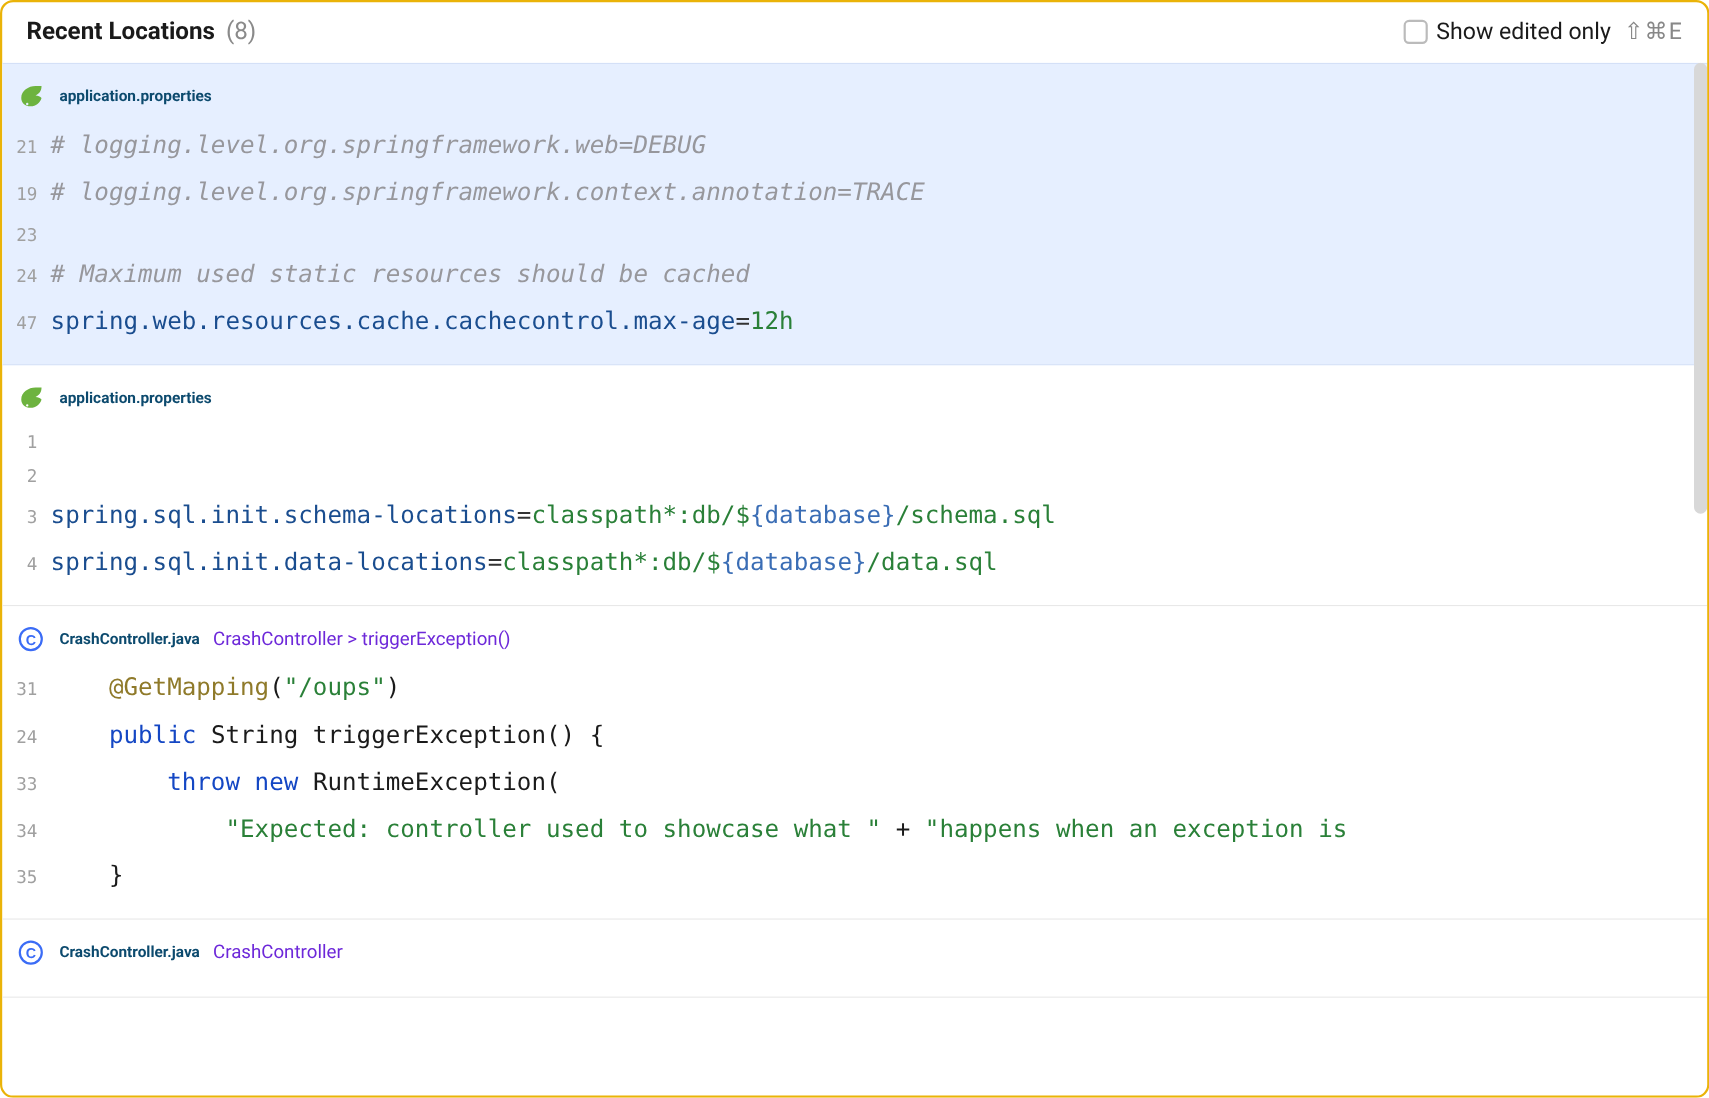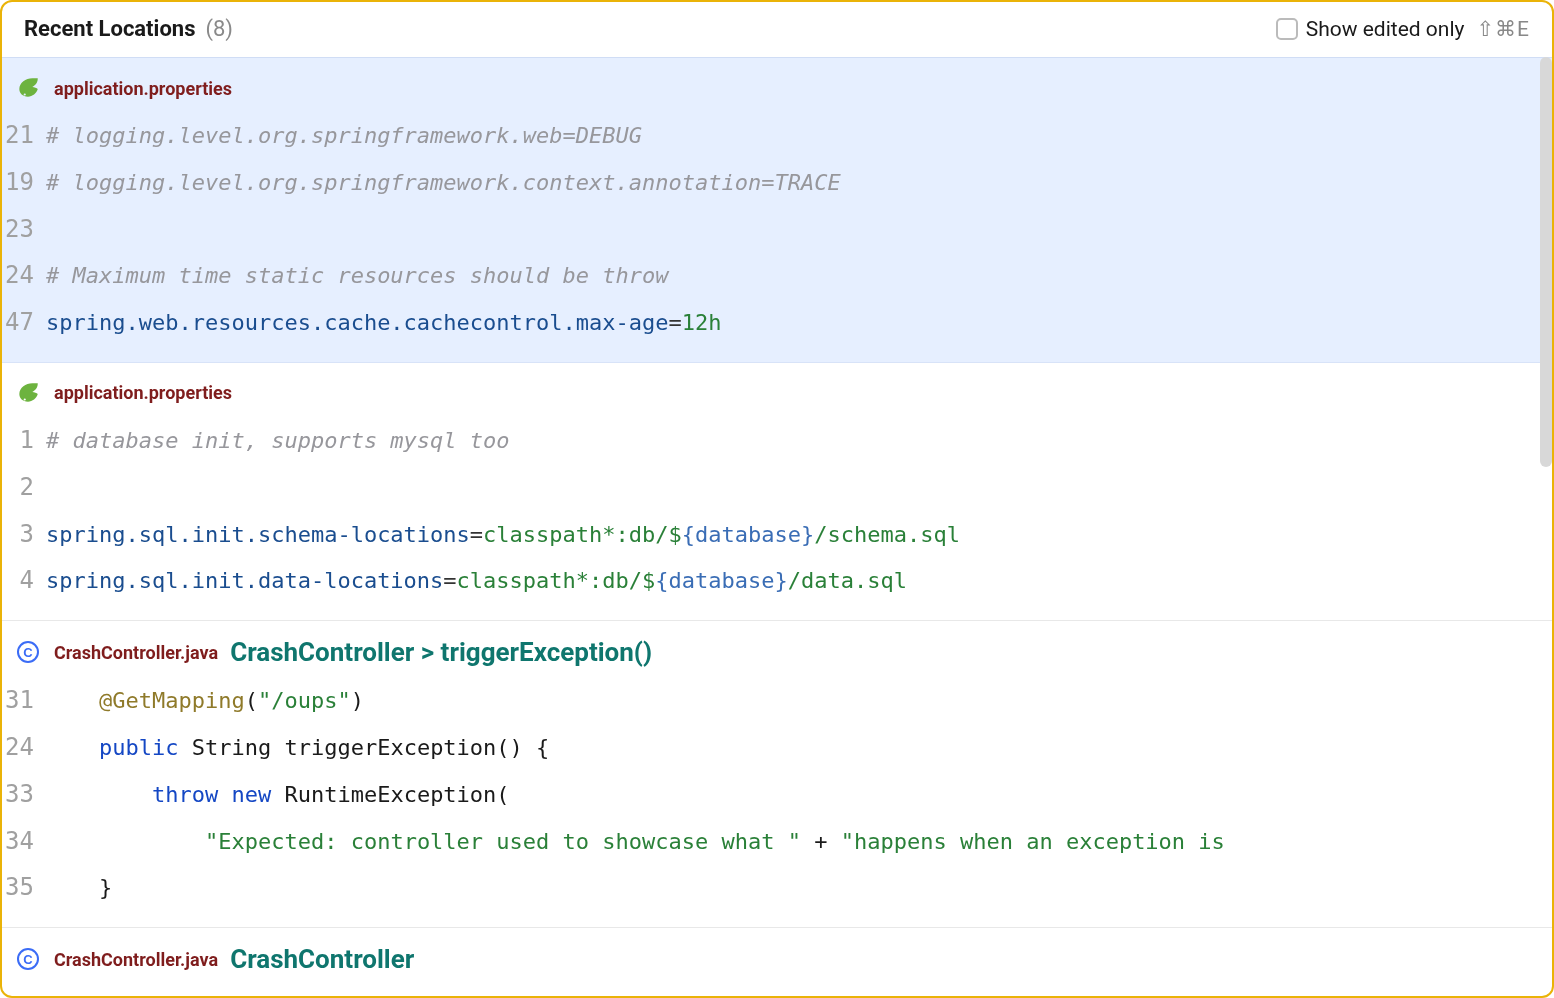--- a/index.html
+++ b/index.html
@@ -12,25 +12,25 @@
   .header-right { display: flex; align-items: center; gap: 8px; }
   .checkbox { width: 22px; height: 22px; border: 2px solid #bbb; border-radius: 5px; background: #fff; display:inline-block; }
   .checkbox-label { font-size: 21px; color: #1a1a1a; }
   .shortcut { font-size: 21px; color: #888; letter-spacing: 1px; margin-left: 4px;}
   .body { flex: 1; overflow-y: auto; position: relative; }
   .scrollbar-overlay { position: absolute; right: 0; top: 0; width: 12px; height: 410px; background: #d8d8d8; border-radius: 6px; }
   .location-block { border-bottom: 1px solid #e8e8e8; padding: 16px 0 16px 0; cursor: pointer; }
   .location-block.selected { background: #e6efff; border-top: 1px solid #d0ddf5; border-bottom: 1px solid #d8e3f8;}
   .file-row { display: flex; align-items: center; gap: 12px; padding: 0 12px 10px 12px; }
   .file-icon { width: 28px; height: 28px; flex-shrink: 0; display:flex; align-items:center; justify-content:center;}
-  .file-name { font-size: 18px; font-weight: 700; color: #7f1d1d; }
-  .breadcrumb { font-size: 26px; color: #0f766e; font-weight: 700; }
+  .file-name { font-size: 14px; font-weight: 700; color: #0c4a6e; }
+  .breadcrumb { font-size: 17px; color: #6d28d9; font-weight: 400; }
   .code-area { font-family: "SF Mono", ui-monospace, Menlo, Consolas, monospace; font-size: 22px; line-height: 1.95; }
   .code-line { display: flex; align-items: baseline; padding: 0; }
-  .gutter { width: 44px; text-align: right; color: #a0a0a0; font-size: 24px; padding-right: 12px; flex-shrink: 0; user-select:none; font-family: inherit;}
+  .gutter { width: 44px; text-align: right; color: #a0a0a0; font-size: 16px; padding-right: 12px; flex-shrink: 0; user-select:none; font-family: inherit;}
   .code { white-space: pre; font-family: inherit; }
   
   .c-comment { color: #97979c; font-style: italic; }
   .c-key { color: #1a4d8f; }
   .c-eq { color: #333; }
   .c-val-green { color: #2a8038; }
   .c-keyword { color: #1447c4; }
   .c-ann { color: #8f7a2a; }
   .c-str { color: #2a8038; }
   .c-paren { color: #1a1a1a; }
@@ -71,41 +71,40 @@
           <div class="code-line">
             <span class="gutter">19</span>
             <span class="code"><span class="c-comment"># logging.level.org.springframework.context.annotation=TRACE</span></span>
           </div>
           <div class="code-line">
             <span class="gutter">23</span>
             <span class="code"><span class="c-plain"></span></span>
           </div>
           <div class="code-line">
             <span class="gutter">24</span>
-            <span class="code"><span class="c-comment"># Maximum time static resources should be throw</span></span>
+            <span class="code"><span class="c-comment"># Maximum used static resources should be cached</span></span>
           </div>
           <div class="code-line">
             <span class="gutter">47</span>
             <span class="code"><span class="c-key">spring.web.resources.cache.cachecontrol.max-age</span><span class="c-eq">=</span><span class="c-val-green">12h</span></span>
           </div>
         </div>
       </div>
       <div class="location-block">
         <div class="file-row">
           <span class="file-icon">
             <svg viewBox="0 0 24 24" width="26" height="26">
               <path fill="#6DB33F" d="M21 3c0 3-1 6-5 8 2 0 4 1 5 2-1 4-5 7-9 7-5 0-8-3-8-7 0-6 6-10 12-10 2 0 4 0 5 0zM9 17a1 1 0 100 2 1 1 0 000-2z"></path>
             </svg>
           </span>
           <span class="file-name">application.properties</span>
         </div>
         <div class="code-area">
           <div class="code-line">
             <span class="gutter">1</span>
-            <span class="code"><span class="c-comment"># database init, supports mysql too</span></span>
           </div>
           <div class="code-line">
             <span class="gutter">2</span>
           </div>
           <div class="code-line">
             <span class="gutter">3</span>
             <span class="code"><span class="c-key">spring.sql.init.schema-locations</span><span class="c-eq">=</span><span class="c-val-green">classpath*:db/$</span><span class="c-interp">{database}</span><span class="c-val-green">/schema.sql</span></span>
           </div>
           <div class="code-line">
             <span class="gutter">4</span>

